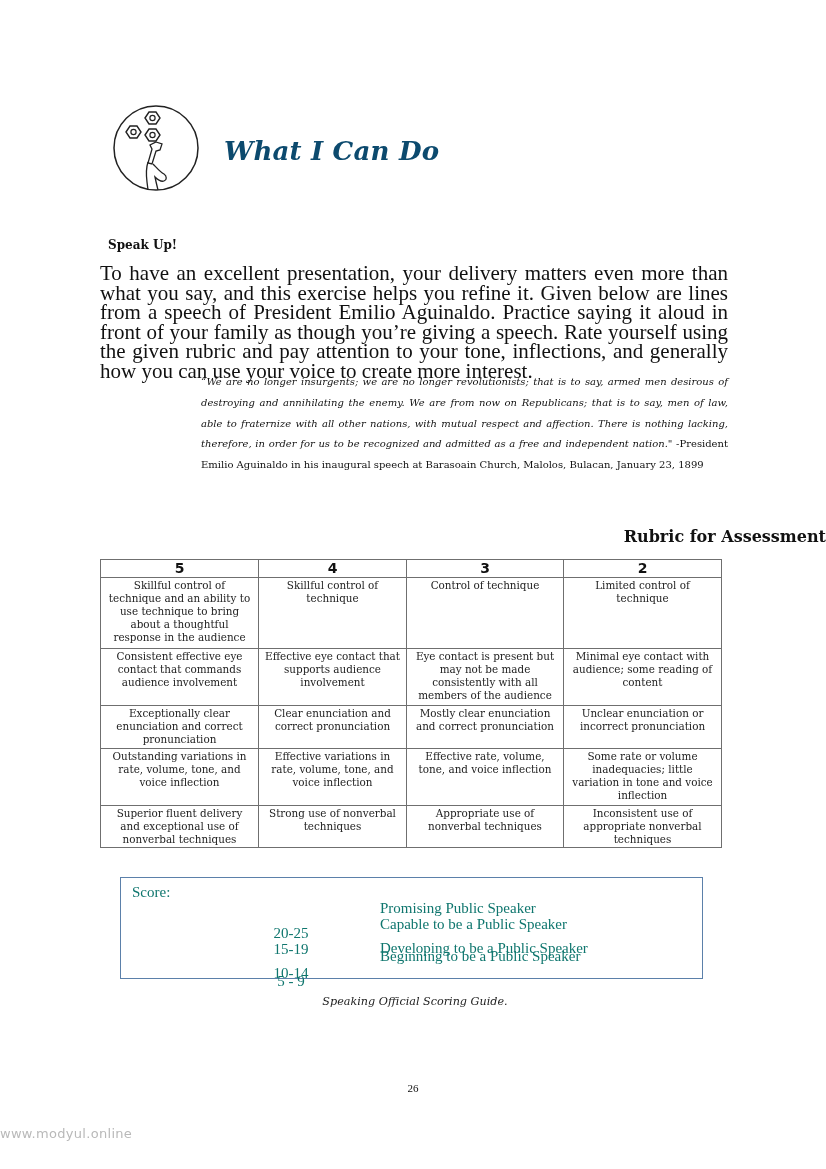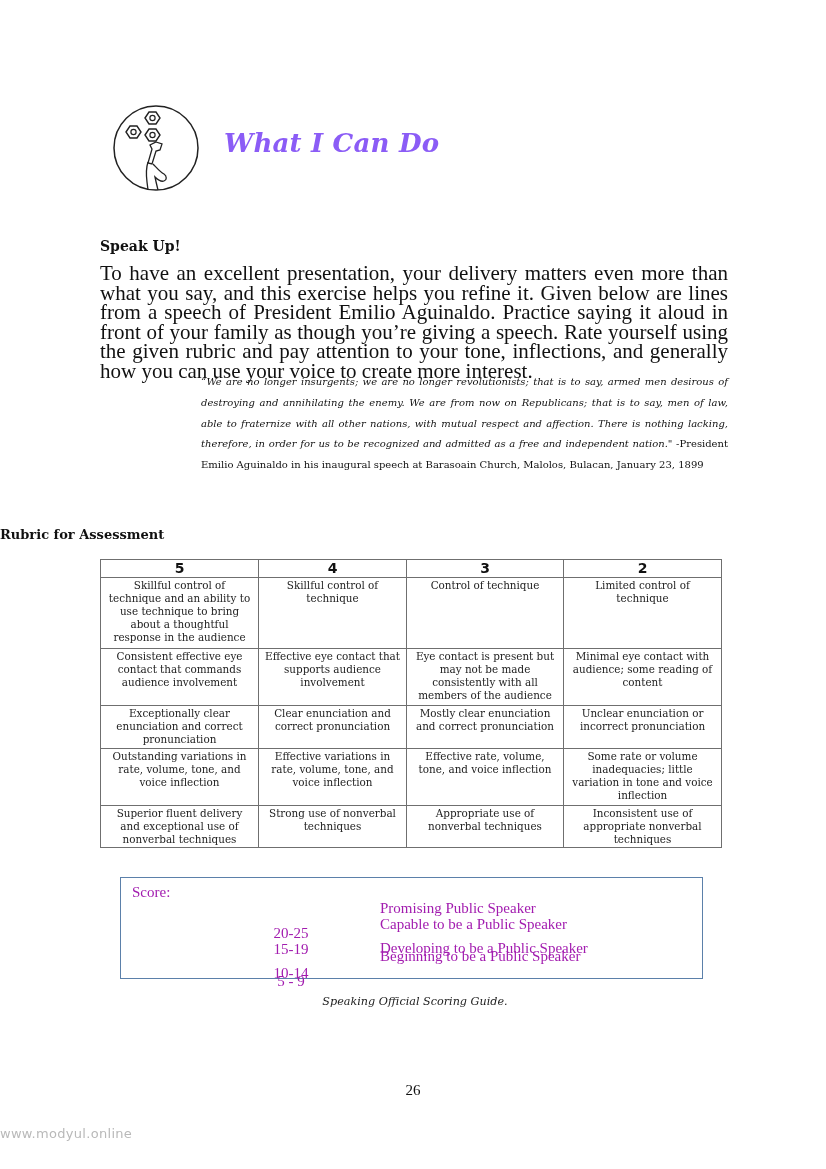--- a/index.html
+++ b/index.html
@@ -1,46 +1,46 @@
 <!DOCTYPE html>
 <html><head>
   <meta charset="utf-8">
   <style>
     html, body { margin: 0; padding: 0; background: #ffffff; }
     body { width: 826px; height: 1169px; position: relative; overflow: hidden; color: #111; font-family: "DejaVu Serif", serif; }
 
     .header { position: absolute; left: 112px; top: 104px; width: 500px; height: 96px; }
     .header-icon { position: absolute; left: 0; top: 0; width: 88px; height: 88px; }
-    .header-title { position: absolute; left: 112px; top: 24px; font-family: "DejaVu Serif", serif; font-weight: bold; font-style: italic; font-size: 26px; letter-spacing: 0.2px; color: #8b5cf6; }
+    .header-title { position: absolute; left: 112px; top: 32px; font-family: "DejaVu Serif", serif; font-weight: bold; font-style: italic; font-size: 26px; letter-spacing: 0.2px; color: #0c4a6e; }
 
-    .section-title { position: absolute; left: 100px; top: 238px; font-family: "DejaVu Serif", serif; font-weight: bold; font-size: 14px; }
+    .section-title { position: absolute; left: 108px; top: 238px; font-family: "DejaVu Serif", serif; font-weight: bold; font-size: 12px; }
     .intro { position: absolute; left: 100px; top: 264px; width: 628px; font-family: "Liberation Serif", serif; font-size: 21px; line-height: 19.6px; text-align: justify; }
 
     .quote { position: absolute; left: 201px; top: 372px; width: 527px; font-family: "DejaVu Serif", serif; font-size: 10px; line-height: 20.8px; text-align: justify; }
     .quote .q-italic { font-style: italic; }
 
-    .rubric-title { position: absolute; left: 0; width: 826px; top: 527px; text-align: left; font-family: "DejaVu Serif", serif; font-weight: bold; font-size: 13px; }
+    .rubric-title { position: absolute; left: 0; width: 826px; top: 527px; text-align: right; font-family: "DejaVu Serif", serif; font-weight: bold; font-size: 16px; }
 
     table.rubric { position: absolute; left: 100px; top: 559px; width: 621px; border-collapse: collapse; font-family: "DejaVu Serif", serif; font-size: 10.4px; line-height: 13px; table-layout: fixed; }
     table.rubric th, table.rubric td { border: 1px solid #6f6f6f; vertical-align: top; text-align: center; padding: 1px 6px 1px 6px; color: #222; }
     table.rubric th { text-align: center; font-family: "DejaVu Sans", sans-serif; font-weight: bold; font-size: 14px; line-height: 17px; padding: 0; color: #111; }
     table.rubric col.c1 { width: 158px; }
     table.rubric col.c2 { width: 148px; }
     table.rubric col.c3 { width: 157px; }
     table.rubric col.c4 { width: 158px; }
 
-    .score-box { position: absolute; left: 120px; top: 877px; width: 583px; height: 102px; border: 1.5px solid #5b80aa; box-sizing: border-box; font-family: "Liberation Serif", serif; font-size: 15px; color: #a21caf; }
+    .score-box { position: absolute; left: 120px; top: 877px; width: 583px; height: 102px; border: 1.5px solid #5b80aa; box-sizing: border-box; font-family: "Liberation Serif", serif; font-size: 15px; color: #0f766e; }
     .score-label { position: absolute; left: 11px; top: 6px; }
     .score-row { position: absolute; left: 0; width: 100%; height: 16px; }
     .score-range { position: absolute; left: 130px; width: 80px; text-align: center; margin-top: 25px; }
     .score-desc { position: absolute; left: 259px; }
 
     .footnote { position: absolute; left: 90px; width: 650px; top: 994px; text-align: center; font-family: "DejaVu Serif", serif; font-style: italic; font-size: 11.2px; line-height: 16px; color: #222; }
 
-    .page-number { position: absolute; left: 0; width: 826px; top: 1082px; text-align: center; font-family: "Liberation Serif", serif; font-size: 15px; color: #111; }
+    .page-number { position: absolute; left: 0; width: 826px; top: 1082px; text-align: center; font-family: "Liberation Serif", serif; font-size: 11px; color: #111; }
     .watermark { position: absolute; left: 0; width: 826px; top: 1126px; text-align: left; font-family: "DejaVu Sans", sans-serif; font-size: 13px; color: #b9b9b9; letter-spacing: 0.3px; }
   </style>
 </head>
 <body>
 
 <div class="header">
   <svg class="header-icon" viewBox="0 0 88 88" width="88" height="88">
     <circle cx="44" cy="44" r="42" fill="none" stroke="#222" stroke-width="1.5"></circle>
     <polygon points="14,28 18,22 25,22 29,28 25,34 18,34" fill="none" stroke="#222" stroke-width="1.4"></polygon>
     <circle cx="21.5" cy="28" r="2.6" fill="none" stroke="#222" stroke-width="1.2"></circle>

